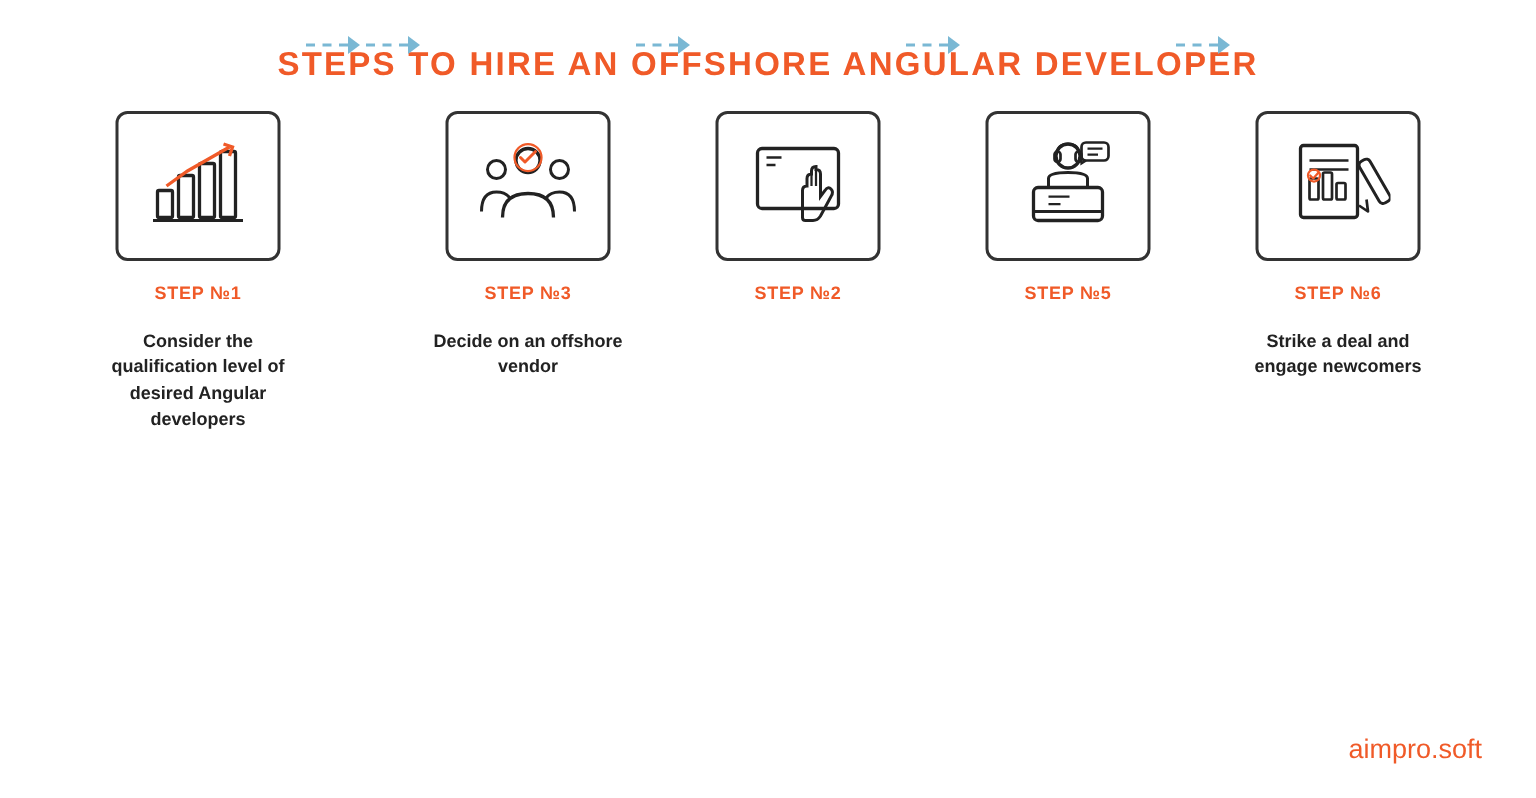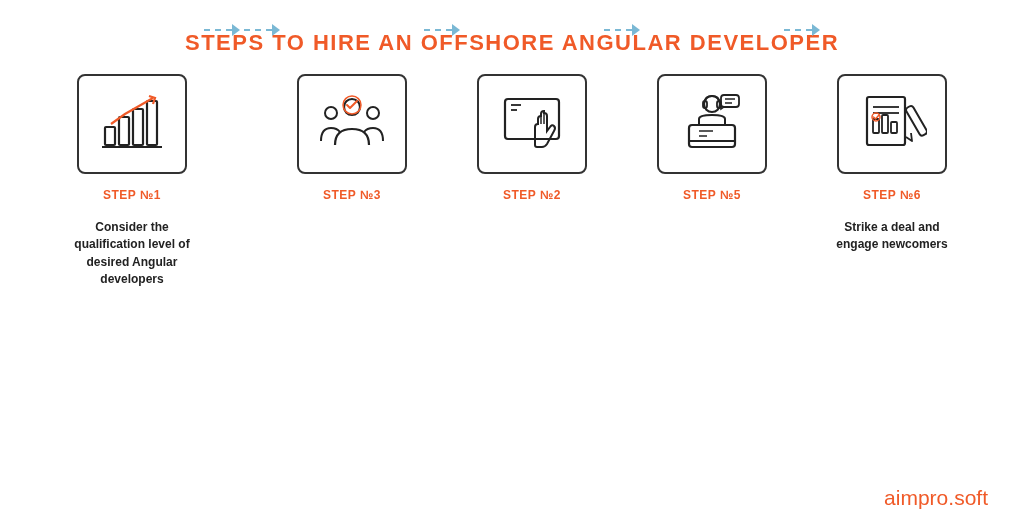--- a/index.html
+++ b/index.html
@@ -85,21 +85,21 @@
       width: 0;
       height: 0;
       border-top: 6px solid transparent;
       border-bottom: 6px solid transparent;
       border-left: 8px solid #7ab8d4;
     }
     .brand {
       position: absolute;
       bottom: 22px;
       right: 36px;
-      font-size: 21px;
+      font-size: 18px;
       font-weight: 400;
       color: #222;
       letter-spacing: 0;
     }
     .brand span {
       color: #f05a28;
     }
   </style>
 </head>
 <body>
@@ -147,20 +147,21 @@
           <path d="M18 56 Q18 40 35 40 Q52 40 52 56" stroke="#222" stroke-width="2.2" fill="none"></path>
           <circle cx="14" cy="24" r="6" stroke="#222" stroke-width="2" fill="none"></circle>
           <path d="M4 52 Q4 39 14 39 Q20 39 23 43" stroke="#222" stroke-width="2" fill="none"></path>
           <circle cx="56" cy="24" r="6" stroke="#222" stroke-width="2" fill="none"></circle>
           <path d="M66 52 Q66 39 56 39 Q50 39 47 43" stroke="#222" stroke-width="2" fill="none"></path>
           <circle cx="35" cy="16" r="9" stroke="#f05a28" stroke-width="1.5" fill="none"></circle>
           <polyline points="30,16 33,19 40,12" stroke="#f05a28" stroke-width="2" fill="none" stroke-linecap="round" stroke-linejoin="round"></polyline>
         </svg>
       </div>
       <div class="step-label">STEP №3</div>
+      <div class="step-desc">Decide on an offshore vendor</div>
     </div>
   </div>
 
   <div class="arrow">
     <div class="arrow-line"></div>
     <div class="arrow-head"></div>
   </div>
 
   <div class="step-wrapper">
     <div class="step">

